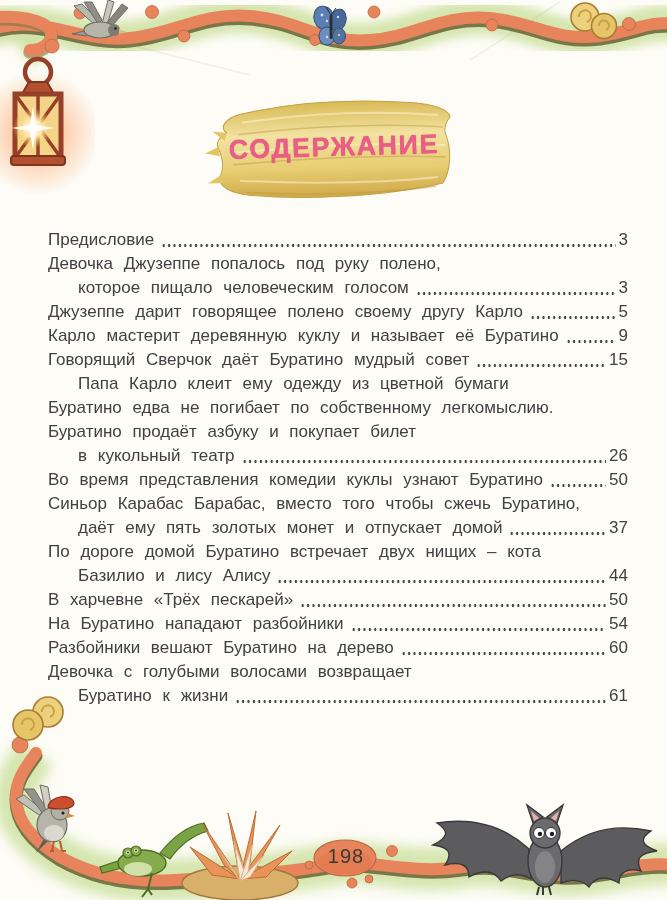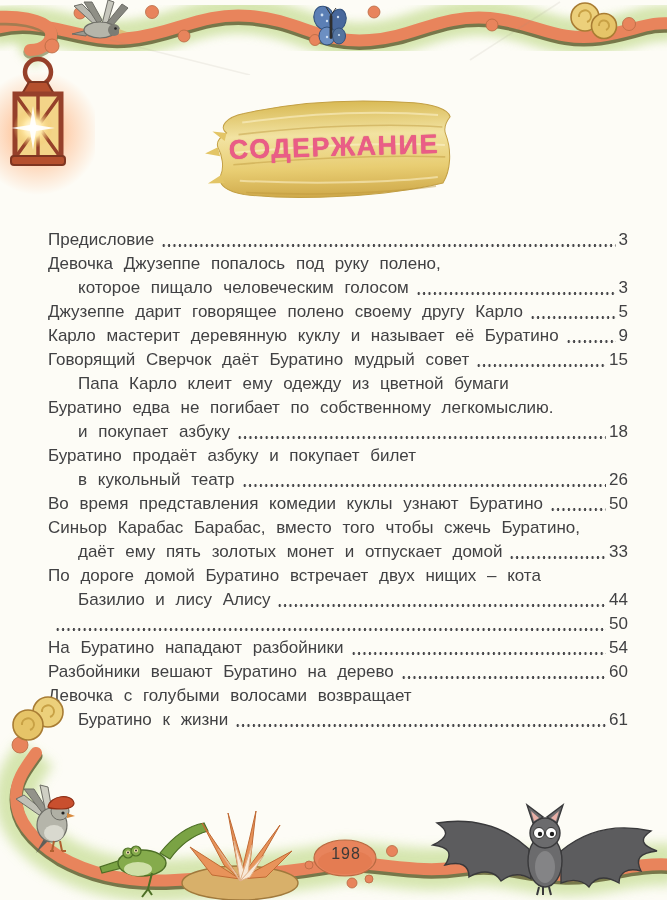--- a/index.html
+++ b/index.html
@@ -31,21 +31,21 @@
   .toc-leader{
     flex:1 1 auto;height:5px;margin:0 3px 4px 7px;
     background-image:radial-gradient(circle, #47474a 1.1px, rgba(0,0,0,0) 1.45px);
     background-size:5.4px 5px;background-repeat:repeat-x;background-position:left bottom;
   }
   .toc-page{flex:0 0 auto;}
 
   
   .folio{
     position:absolute;left:318px;top:845px;width:56px;text-align:center;
-    font-size:16px;color:#3b3a38;letter-spacing:1px;
+    font-size:20px;color:#3b3a38;letter-spacing:1px;
   }
 </style>
 </head>
 <body>
 
 <div class="page">
 
   <svg class="abs" style="left:0;top:0" width="667" height="75" viewBox="0 0 667 75">
     <defs>
       <filter id="soft" x="-40%" y="-40%" width="180%" height="180%">
@@ -198,55 +198,51 @@
         <span class="toc-text">Говорящий Сверчок даёт Буратино мудрый совет</span>
         <span class="toc-leader"></span>
         <span class="toc-page">15</span>
       </div>
     <div class="toc-row indent">
         <span class="toc-text">Папа Карло клеит ему одежду из цветной бумаги</span>
       </div>
     <div class="toc-row">
         <span class="toc-text">Буратино едва не погибает по собственному легкомыслию.</span>
       </div>
-    <div class="toc-row indent">
-        <span class="toc-text">и покупает азбуку</span>
-        <span class="toc-leader"></span>
-        <span class="toc-page">18</span>
-      </div>
     <div class="toc-row">
         <span class="toc-text">Буратино продаёт азбуку и покупает билет</span>
       </div>
     <div class="toc-row indent">
         <span class="toc-text">в кукольный театр</span>
         <span class="toc-leader"></span>
         <span class="toc-page">26</span>
       </div>
     <div class="toc-row">
         <span class="toc-text">Во время представления комедии куклы узнают Буратино</span>
         <span class="toc-leader"></span>
         <span class="toc-page">50</span>
       </div>
     <div class="toc-row">
         <span class="toc-text">Синьор Карабас Барабас, вместо того чтобы сжечь Буратино,</span>
       </div>
     <div class="toc-row indent">
         <span class="toc-text">даёт ему пять золотых монет и отпускает домой</span>
         <span class="toc-leader"></span>
-        <span class="toc-page">33</span>
+        <span class="toc-page">37</span>
       </div>
     <div class="toc-row">
         <span class="toc-text">По дороге домой Буратино встречает двух нищих – кота</span>
       </div>
     <div class="toc-row indent">
         <span class="toc-text">Базилио и лису Алису</span>
         <span class="toc-leader"></span>
         <span class="toc-page">44</span>
       </div>
     <div class="toc-row">
+        <span class="toc-text">В харчевне «Трёх пескарей»</span>
         <span class="toc-leader"></span>
         <span class="toc-page">50</span>
       </div>
     <div class="toc-row">
         <span class="toc-text">На Буратино нападают разбойники</span>
         <span class="toc-leader"></span>
         <span class="toc-page">54</span>
       </div>
     <div class="toc-row">
         <span class="toc-text">Разбойники вешают Буратино на дерево</span>

